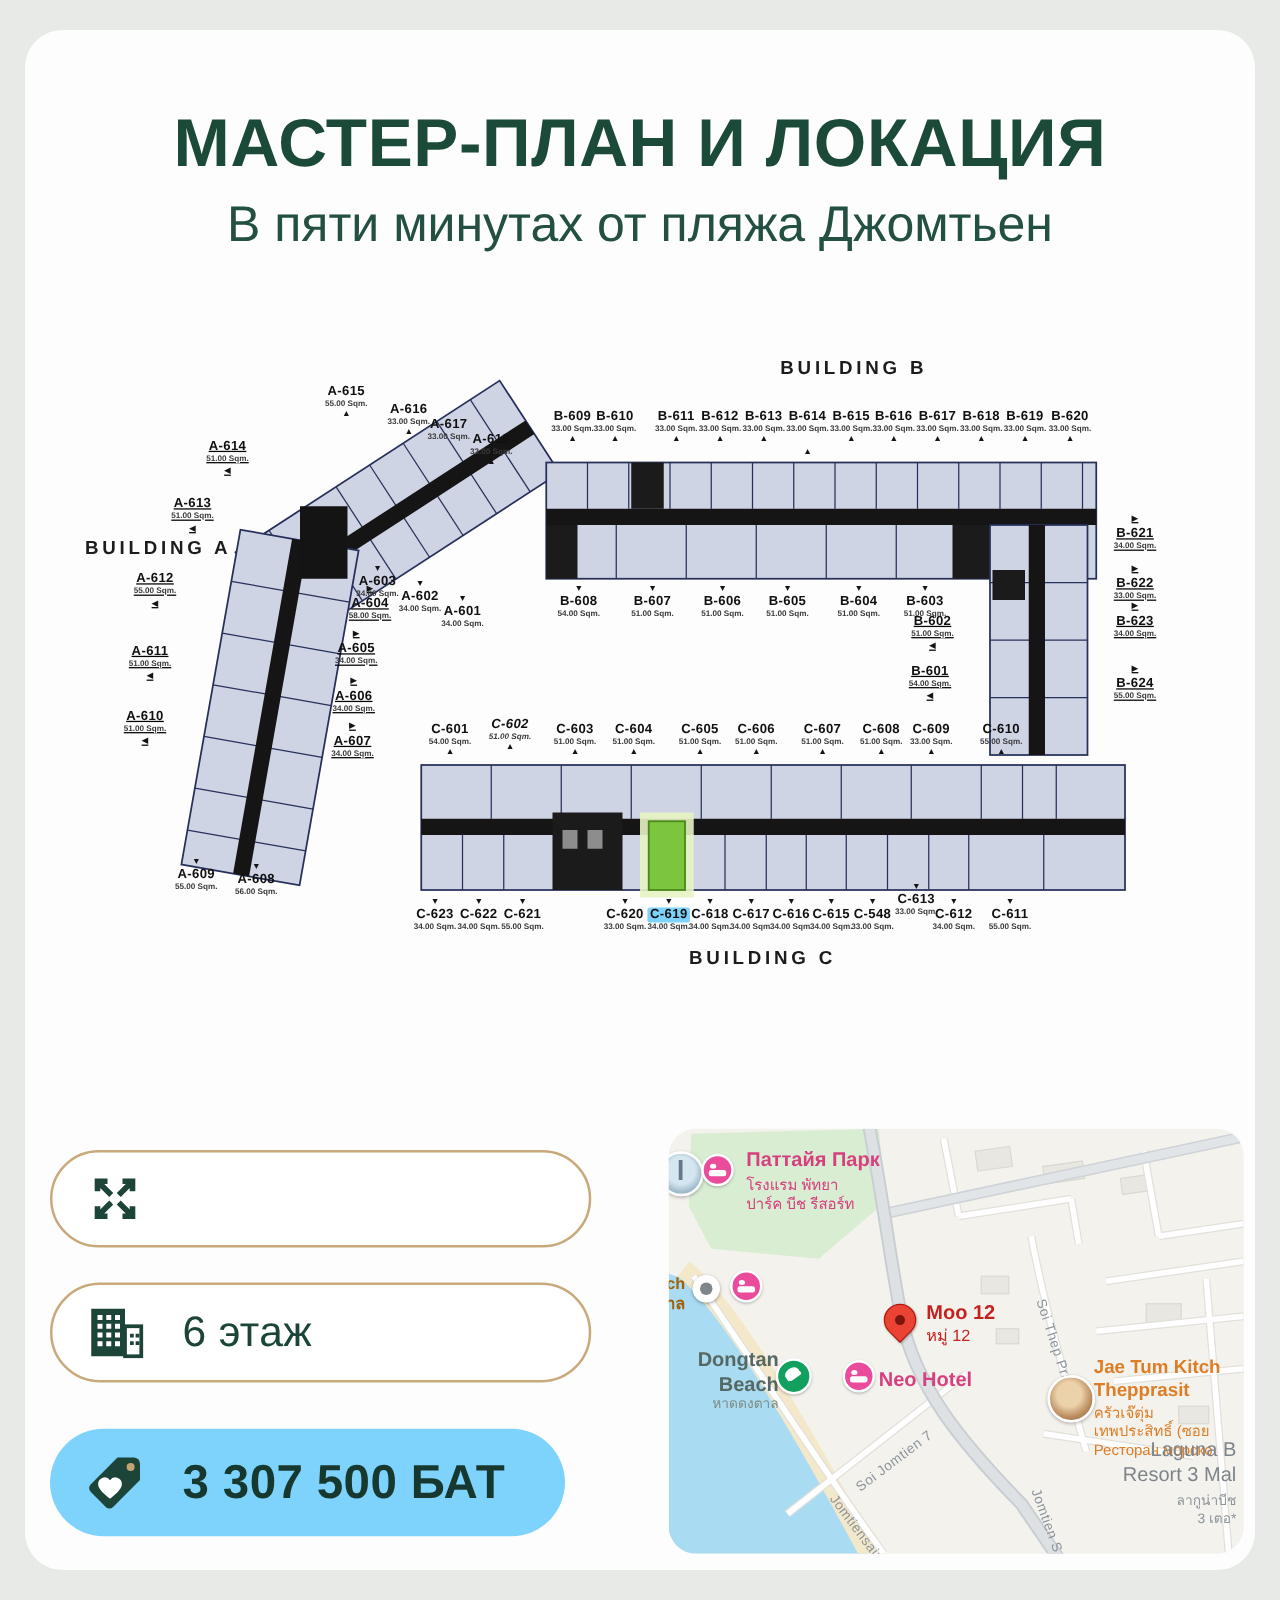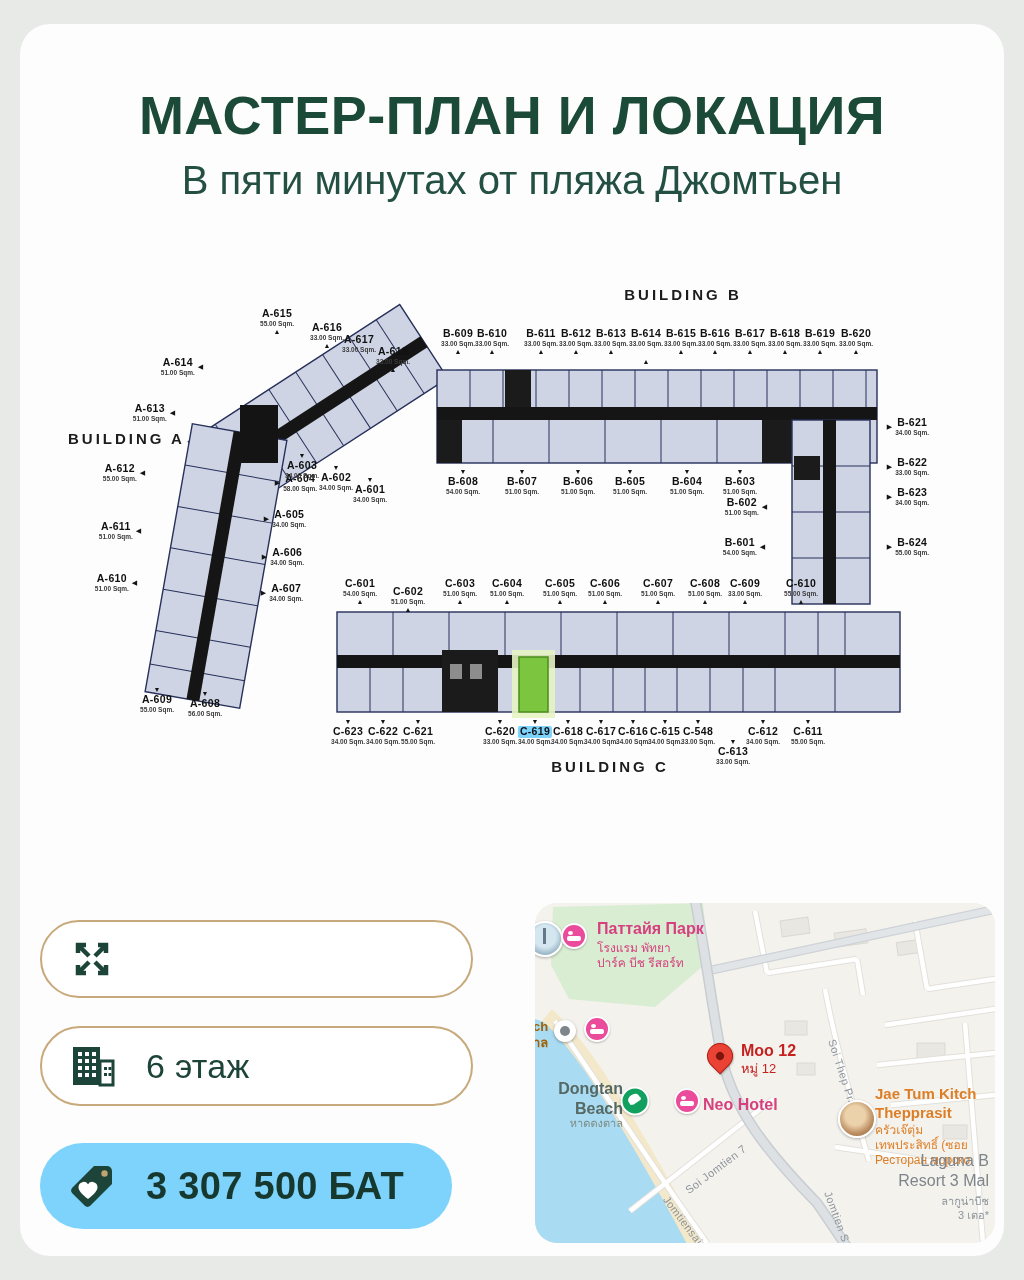--- a/index.html
+++ b/index.html
@@ -7,21 +7,21 @@
   .card{position:absolute;left:20px;top:24px;width:984px;height:1232px;background:#fcfdfc;border-radius:30px;}
   
   .title{position:absolute;left:0;top:84px;width:100%;text-align:center;font-size:54px;font-weight:700;color:#1c4a39;letter-spacing:.5px;}
   .subtitle{position:absolute;left:0;top:158px;width:100%;text-align:center;font-size:40px;font-weight:400;color:#245043;}
   
   .plan{position:absolute;left:0;top:270px;width:1024px;height:530px;}
   .plan svg{position:absolute;left:0;top:0;}
   .btitle{position:absolute;font-size:15px;font-weight:700;letter-spacing:3px;color:#1c1c1c;white-space:nowrap;}
   .btitle.center{transform:translateX(-50%);}
   .unit{position:absolute;display:flex;flex-direction:column;align-items:center;gap:1px;transform:translate(-50%,0);line-height:1.05;}
-  .unit.arr-l,.unit.arr-r{flex-direction:row;transform:translate(-50%,-50%);gap:3px;}
+  .unit.arr-l,.unit.arr-r{flex-direction:column;transform:translate(-50%,-50%);gap:3px;text-decoration:underline;}
   .unit .txt{display:flex;flex-direction:column;align-items:center;line-height:1.1;}
   .unit .nm{font-size:10.5px;font-weight:700;color:#101010;letter-spacing:.3px;white-space:nowrap;}
   .unit .ar{font-size:6.5px;font-weight:700;color:#3a3a3a;white-space:nowrap;}
   .unit .tri{font-size:7px;color:#141414;line-height:1;}
   .unit.hl .nm{background:#7dd3fc;padding:0 2px;border-radius:2px;}
   
   .pill{position:absolute;left:40px;display:flex;align-items:center;padding-left:28px;gap:30px;border-radius:44px;box-sizing:border-box;color:#1c4438;}
   .pill .lbl{font-size:34px;letter-spacing:.3px;}
   .pill.outline{background:#ffffff;border:2px solid #c8a97b;}
   .pill.filled{background:#7dd3fc;border:none;}
@@ -464,21 +464,21 @@
           <div class="ar">55.00 Sqm.</div>
         </div>
       </div>
       <div class="unit arr-t" style="left: 360px; top: 308px;">
         <div class="txt">
           <div class="nm">C-601</div>
           <div class="ar">54.00 Sqm.</div>
         </div>
         <div class="tri">▲</div>
       </div>
-      <div class="unit arr-t" style="left: 408px; top: 316px;">
+      <div class="unit arr-t" style="left: 408px; top: 304px; font-style: italic;">
         <div class="txt">
           <div class="nm">C-602</div>
           <div class="ar">51.00 Sqm.</div>
         </div>
         <div class="tri">▲</div>
       </div>
       <div class="unit arr-t" style="left: 460px; top: 308px;">
         <div class="txt">
           <div class="nm">C-603</div>
           <div class="ar">51.00 Sqm.</div>
@@ -597,21 +597,21 @@
           <div class="ar">34.00 Sqm.</div>
         </div>
       </div>
       <div class="unit arr-b" style="left: 698px; top: 448px;">
         <div class="tri">▼</div>
         <div class="txt">
           <div class="nm">C-548</div>
           <div class="ar">33.00 Sqm.</div>
         </div>
       </div>
-      <div class="unit arr-b" style="left: 733px; top: 468px;">
+      <div class="unit arr-b" style="left: 733px; top: 436px;">
         <div class="tri">▼</div>
         <div class="txt">
           <div class="nm">C-613</div>
           <div class="ar">33.00 Sqm.</div>
         </div>
       </div>
       <div class="unit arr-b" style="left: 763px; top: 448px;">
         <div class="tri">▼</div>
         <div class="txt">
           <div class="nm">C-612</div>

